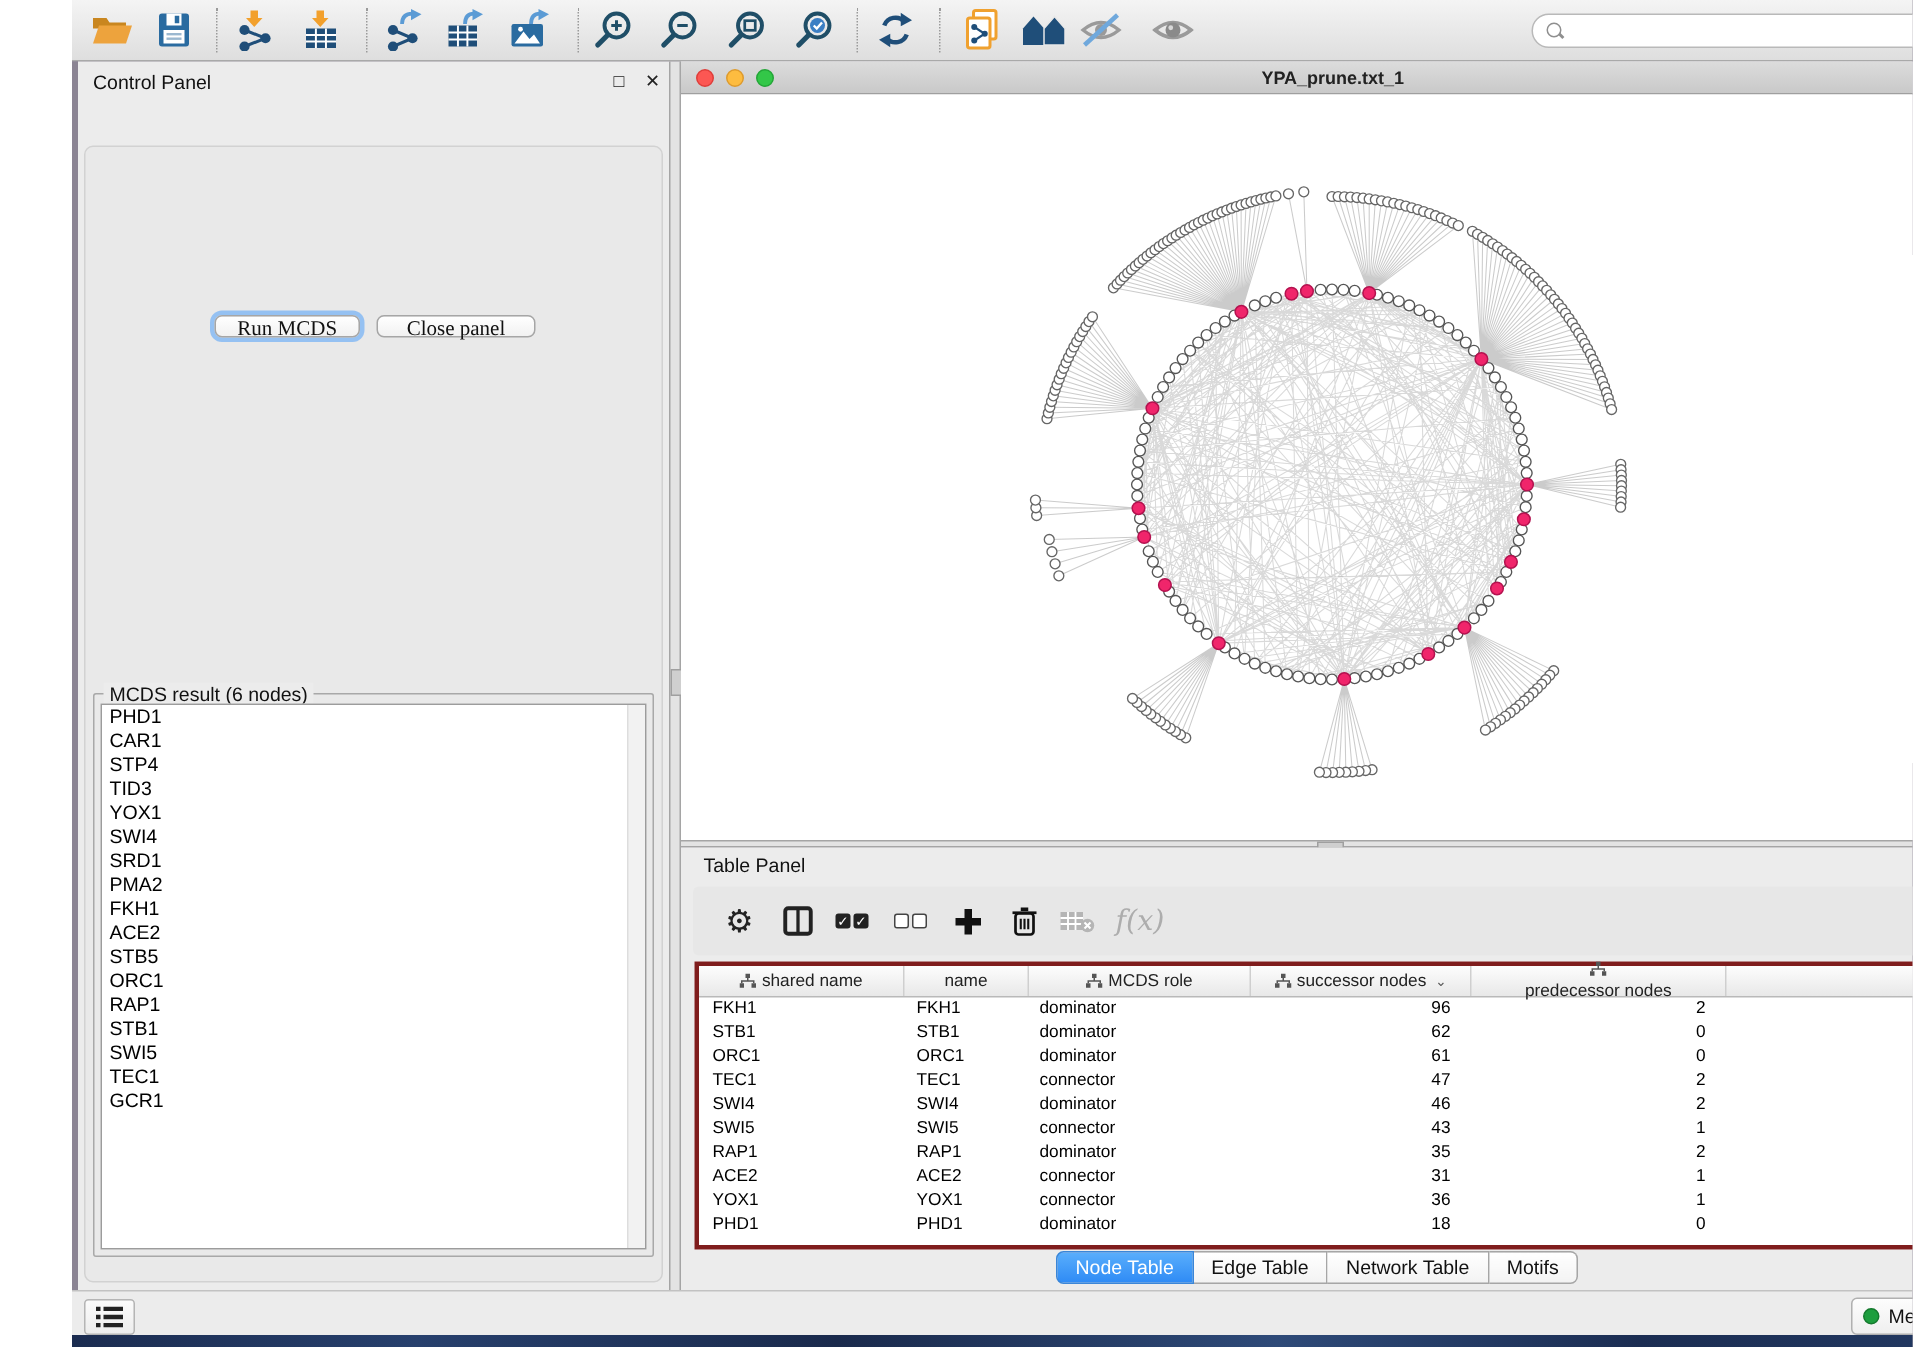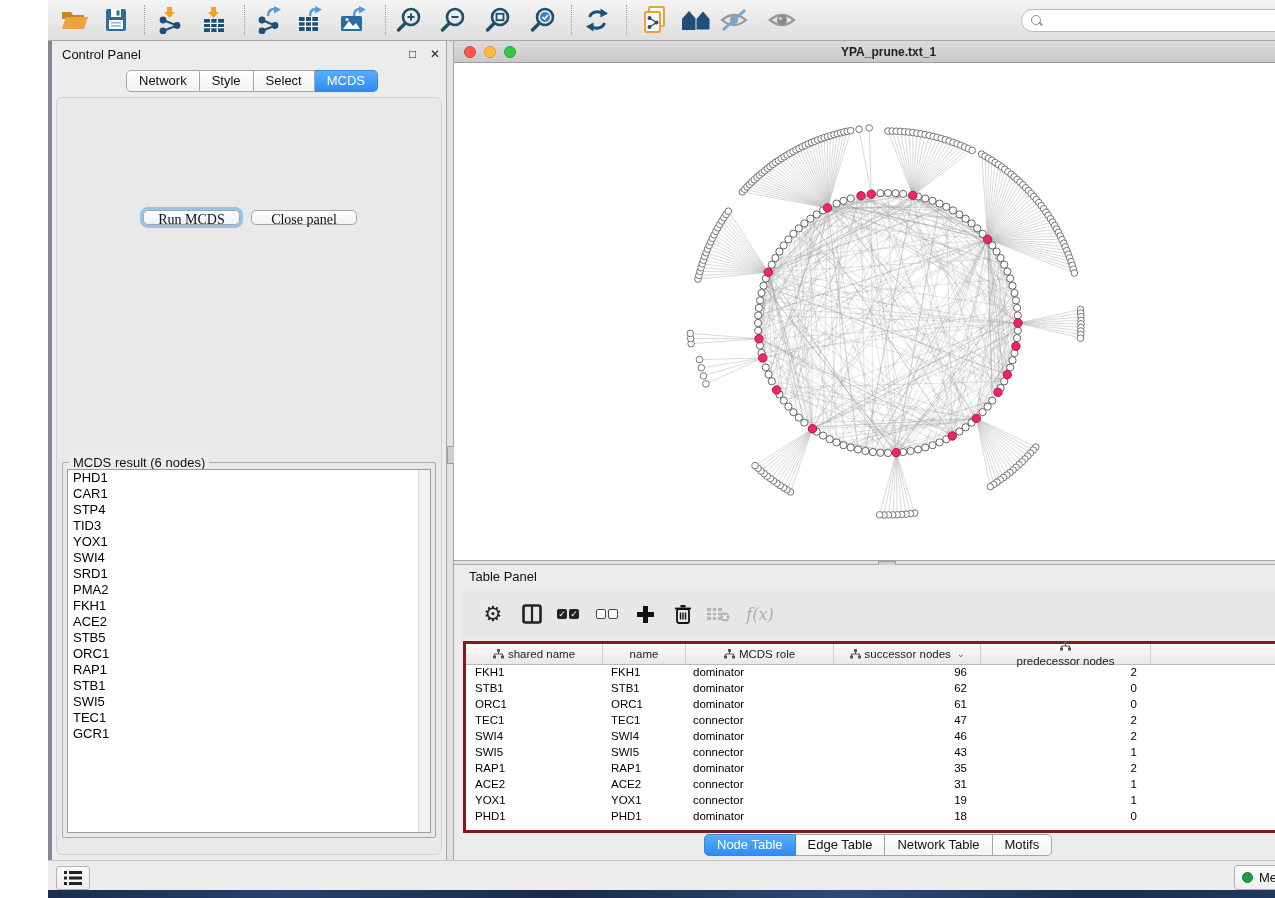--- a/index.html
+++ b/index.html
@@ -69,21 +69,21 @@
   #tl-yellow{left:30px;background:#fdbc40;border:1px solid #de9b2d;}
   #tl-green{left:50px;background:#33c748;border:1px solid #23a637;}
   #net-canvas{position:absolute;left:0;top:22px;width:869px;height:497px;background:#fff;}
 
   
   #table-panel{left:406px;top:565px;width:869px;height:295px;background:#ececec;}
   #tp-toolbar{left:8px;top:26px;width:853px;height:46px;background:#e7e7e7;border-radius:4px;}
   .tp-btn{position:absolute;top:7px;width:32px;height:32px;border:none;background:transparent;padding:0;
     display:flex;align-items:center;justify-content:center;cursor:default;}
   .glyph{font-family:"DejaVu Sans",sans-serif;}
-  .fx{font-family:"DejaVu Serif",serif;font-style:italic;font-size:16px;color:#adadad;}
+  .fx{font-family:"DejaVu Serif",serif;font-style:italic;font-size:19px;color:#adadad;}
   .ck{display:inline-block;width:10px;height:10px;background:#222;border-radius:2px;color:#fff;font-size:9px;line-height:10px;text-align:center;margin:0 1px;}
   .unck{display:inline-block;width:10px;height:10px;background:#fff;border:1.5px solid #444;border-radius:2px;box-sizing:border-box;margin:0 1px;}
 
   #node-table{left:9px;top:76px;width:855px;height:192px;background:#fff;border:3px solid #7f1d1d;box-sizing:border-box;}
   #nt-header{position:absolute;left:0;top:0;height:20px;width:840px;display:flex;
     background:linear-gradient(#fdfdfd,#e8e8e8);border-bottom:1px solid #b9b9b9;}
   .hcell{position:relative;display:flex;align-items:center;justify-content:center;gap:4px;
     font-size:11.5px;color:#222;border-right:1px solid #cfcfcf;box-sizing:border-box;height:20px;}
   .hcell .sorter{font-size:9px;color:#555;margin-left:2px;}
   #nt-body{position:absolute;left:0;top:20px;width:840px;}
@@ -251,26 +251,20 @@
     </div>
   </div>
 
   <div id="left-strip" class="abs"></div>
 
   <div id="control-panel" class="abs">
     <span class="panel-title abs" style="left:10px;top:6px">Control Panel</span>
     <span class="win-ctl abs" style="left:357px;top:7px">□</span>
     <span class="win-ctl abs" style="left:378px;top:7px;font-weight:bold">✕</span>
 
-    <div class="seg" style="left:74px;top:29px">
-      <button>Network</button>
-      <button>Style</button>
-      <button>Select</button>
-      <button class="sel">MCDS</button>
-    </div>
 
     <div id="cp-content" class="abs">
       <button id="run-btn" class="push-btn" style="left:86px;top:112px;width:97px">Run MCDS</button>
       <button class="push-btn" style="left:194px;top:112px;width:106px">Close panel</button>
     </div>
 
     <div id="mcds-group" class="abs">
       <span id="mcds-legend">MCDS result (6 nodes)</span>
       <div id="mcds-list">
         <div id="mcds-items">
@@ -747,21 +741,21 @@
             <div class="tcell c0">ACE2</div>
             <div class="tcell c1">ACE2</div>
             <div class="tcell c2">connector</div>
             <div class="tcell c3">31</div>
             <div class="tcell c4">1</div>
           </div>
           <div class="trow">
             <div class="tcell c0">YOX1</div>
             <div class="tcell c1">YOX1</div>
             <div class="tcell c2">connector</div>
-            <div class="tcell c3">19</div>
+            <div class="tcell c3">36</div>
             <div class="tcell c4">1</div>
           </div>
           <div class="trow">
             <div class="tcell c0">PHD1</div>
             <div class="tcell c1">PHD1</div>
             <div class="tcell c2">dominator</div>
             <div class="tcell c3">18</div>
             <div class="tcell c4">0</div>
           </div>
         </div>

